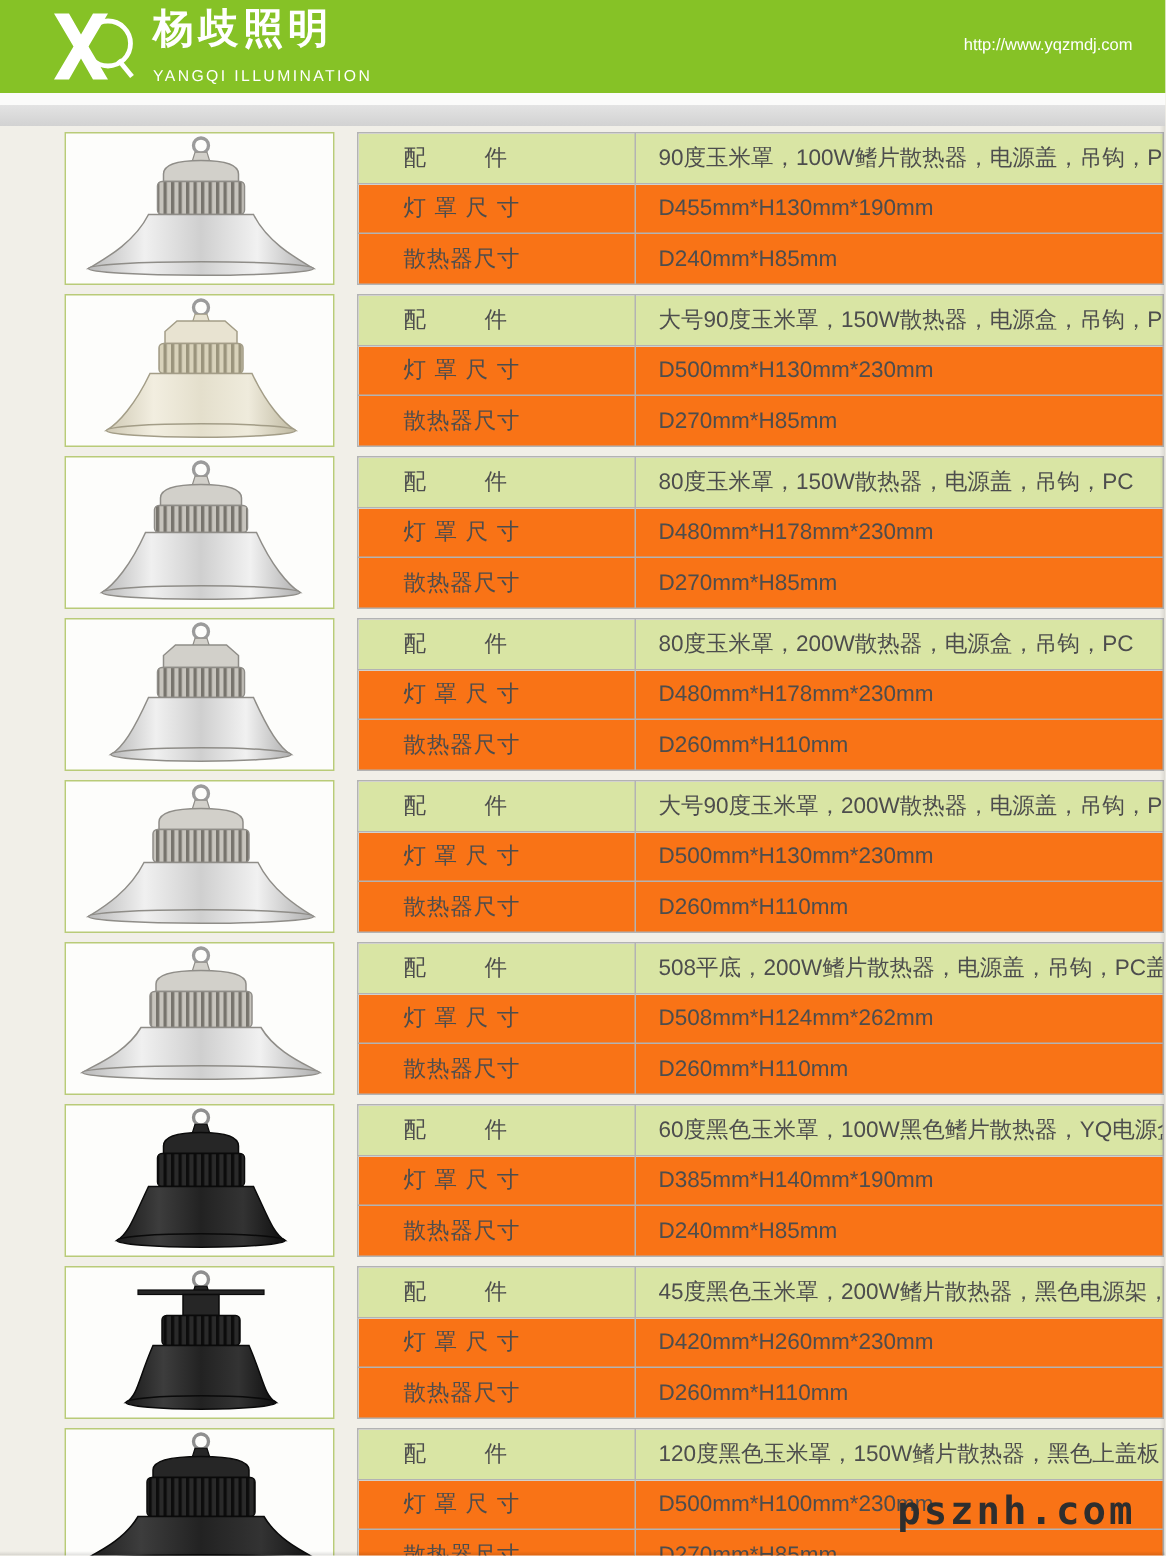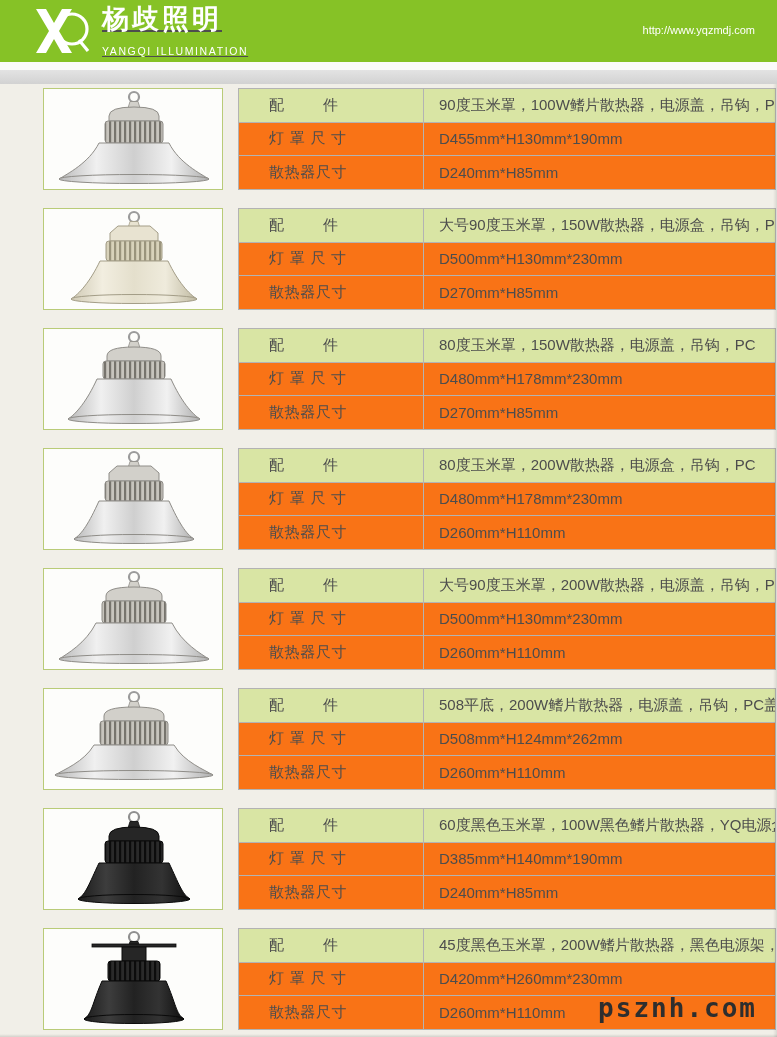--- a/index.html
+++ b/index.html
@@ -7,36 +7,36 @@
     width:777px;height:1037px;overflow:hidden;position:relative;
     background:#f1efe8;
     font-family:"Liberation Sans","DejaVu Sans",sans-serif;
     color:#4d4d4d;
   }
   
   .banner{
     height:62px;background:#86c226;display:flex;align-items:center;
     justify-content:space-between;padding:0 22px 0 34px;box-sizing:border-box;
   }
-  .brand{display:flex;align-items:center;gap:10px;text-decoration:underline;}
+  .brand{display:flex;align-items:center;gap:10px;}
   .brand-mark svg{display:block;}
   .brand-text .cn{
     color:#fff;font-size:27px;font-weight:bold;letter-spacing:3px;line-height:1.05;
   }
   .brand-text .en{
     color:#fff;font-size:10.5px;letter-spacing:1.6px;margin-top:12px;
   }
   .banner-right{text-align:right;color:#fff;line-height:1.45;}
   .banner-right .hotline{font-size:16px;}
   .banner-right .site{font-size:11px;}
   .strip-white{height:8px;background:#fbfbfa;}
   .strip-gray{height:14px;background:linear-gradient(#e3e3e3,#d2d2d2);}
   
   .content{padding:4px 2px 0 43px;}
-  .row{display:flex;margin-bottom:18px;}
+  .row{display:flex;margin-bottom:6px;}
   .img-box{
     width:178px;height:100px;background:#fdfdfb;border:1px solid #b9cb78;
     flex:0 0 auto;display:flex;align-items:center;justify-content:center;
   }
   .img-box svg{display:block;}
   .spec-table{
     border-collapse:collapse;margin-left:15px;width:538px;height:102px;
     table-layout:fixed;flex:0 0 auto;
   }
   .spec-table td{

